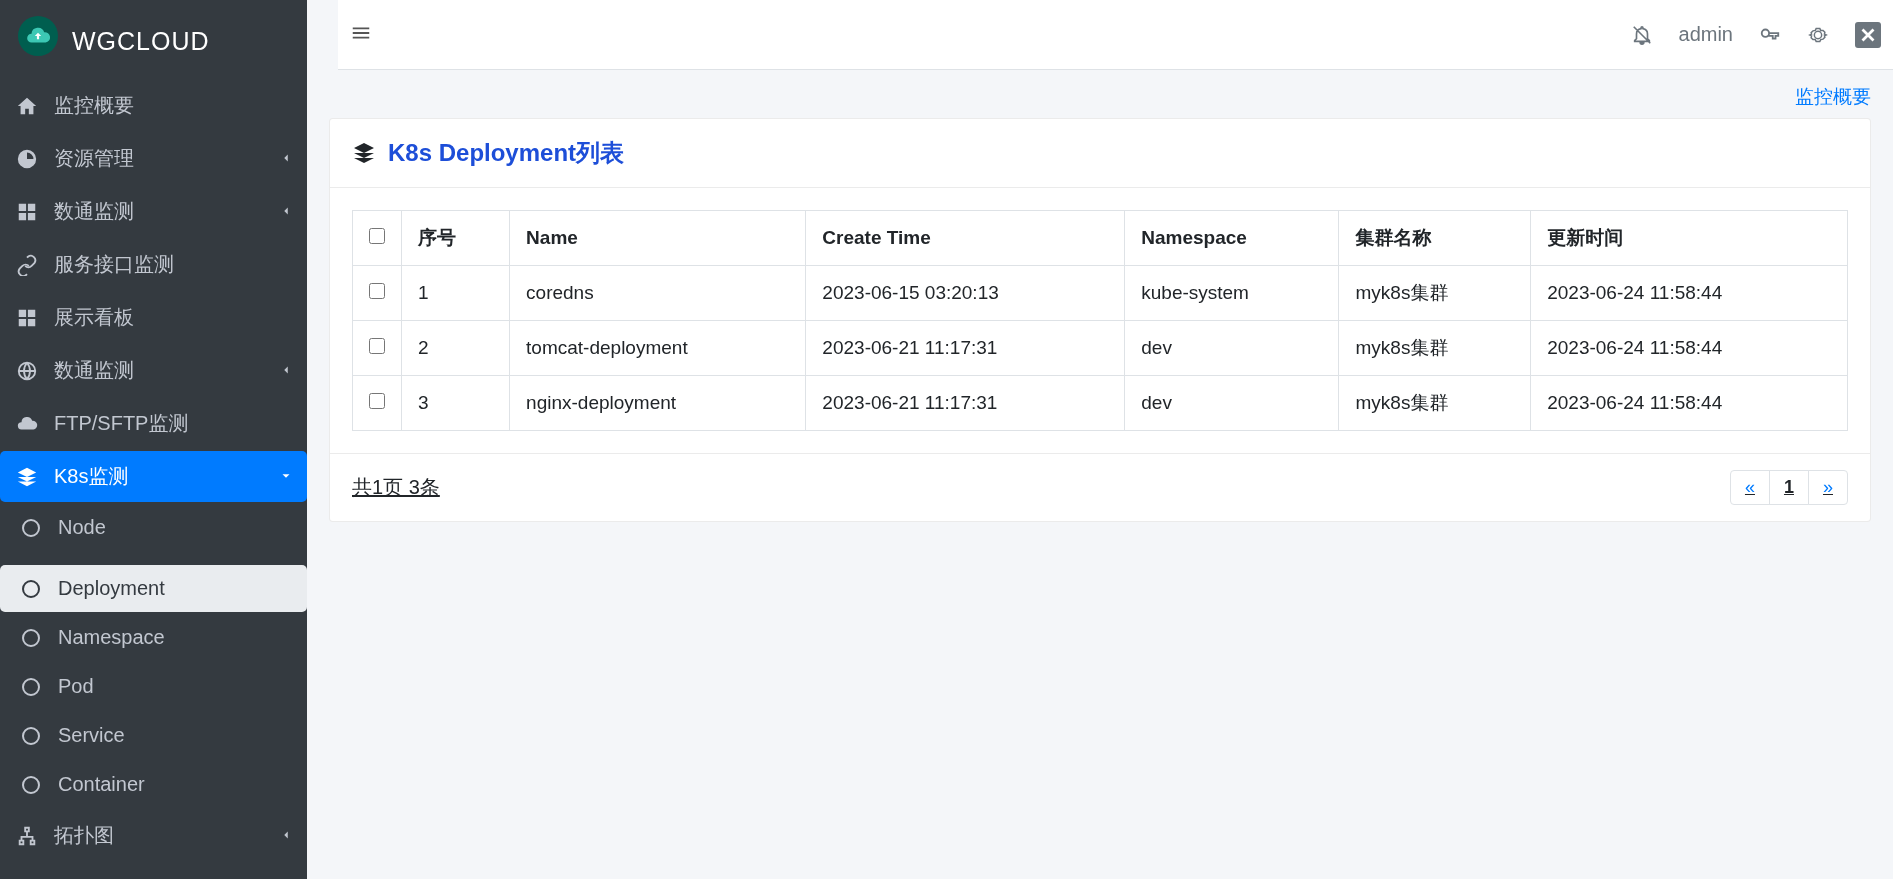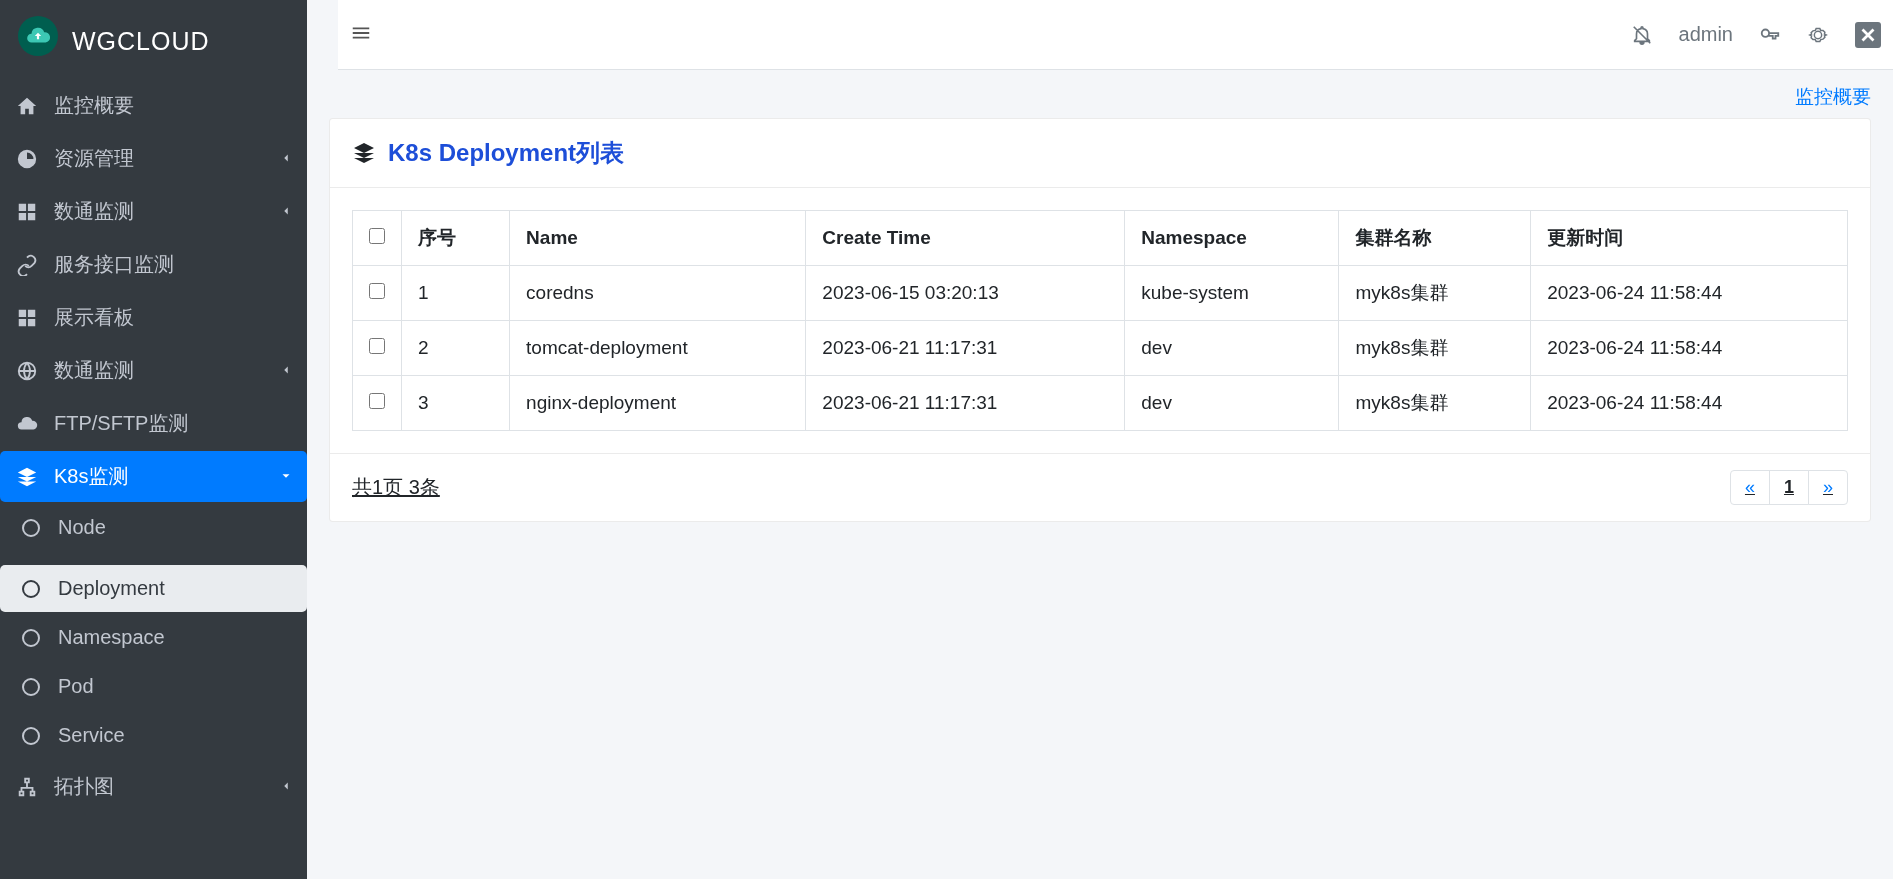--- a/index.html
+++ b/index.html
@@ -153,20 +153,24 @@
             <span>Namespace</span>
           </li>
         <li class="nav-item">
             <span class="sub-icon"></span>
             <span>Pod</span>
           </li>
         <li class="nav-item">
             <span class="sub-icon"></span>
             <span>Service</span>
           </li>
+        <li class="nav-item">
+            <span class="sub-icon"></span>
+            <span>Container</span>
+          </li>
       </ul>
       <li class="nav-item">
         <span class="icon">
             <svg viewBox="0 0 24 24">
               <path d="M10 3h4v4h-4zM4 17h4v4H4zm12 0h4v4h-4zM12 7v6m-6 4v-4h12v4" fill="none" stroke="currentColor" stroke-width="2"></path>
             </svg>
           </span>
         <span>拓扑图</span>
         <span class="chev"><svg viewBox="0 0 24 24">
               <path d="M15 6l-6 6 6 6z"></path>

